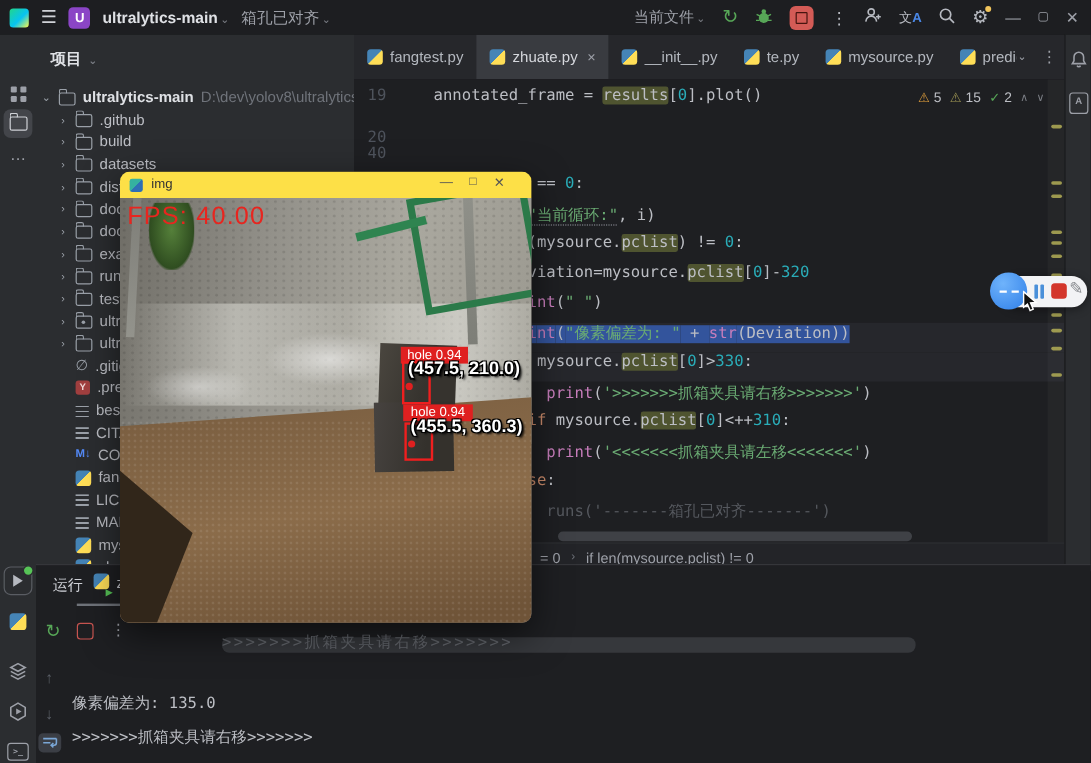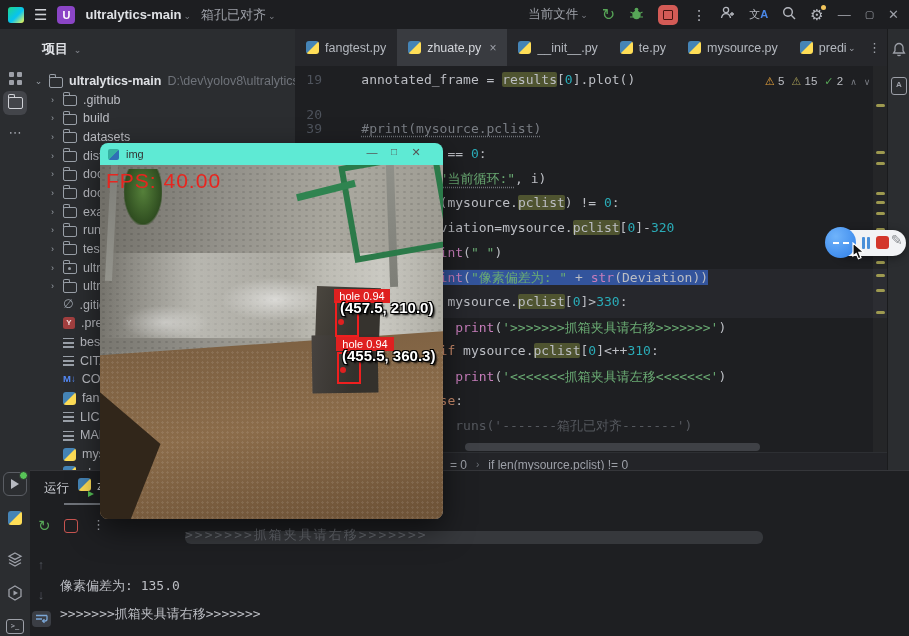--- a/index.html
+++ b/index.html
@@ -92,21 +92,21 @@
   .runtool{position:absolute;display:flex;align-items:center;justify-content:center;color:#57a657;}
   .stopsmall{width:12px;height:12px;border:1.6px solid #c75450;border-radius:3px;}
   .congut{position:absolute;left:0;width:22px;text-align:center;color:#5a5e66;font-size:13px;}
   .wrapbtn{position:absolute;left:2px;top:140px;width:19px;height:16px;background:#3b3e45;border-radius:4px;display:flex;align-items:center;justify-content:center;}
   .conline{position:absolute;font:13px "DejaVu Sans Mono",monospace;color:#bcbec4;white-space:pre;}
   #dimband{position:absolute;left:155px;top:60px;width:578px;height:13px;background:#3c3e43;border-radius:6px;opacity:.8;}
   #dimline{left:155px;top:55px;color:#63666c;letter-spacing:2px;}
   
   #imgwin{position:absolute;left:100px;top:143px;width:343px;height:376px;border-radius:8px;
           box-shadow:0 10px 30px rgba(0,0,0,.55);z-index:10;overflow:hidden;background:#222;}
-  #imgtitle{position:absolute;left:0;top:0;width:343px;height:22px;background:#5eead4;display:flex;align-items:center;}
+  #imgtitle{position:absolute;left:0;top:0;width:343px;height:22px;background:#fde047;display:flex;align-items:center;}
   .imgico{width:11px;height:11px;margin-left:8px;border-radius:2px;background:linear-gradient(135deg,#35b1a0 0 50%,#2f6fb5 50% 100%);}
   #imgtitletext{margin-left:7px;font-size:11px;color:#333;}
   .imgwbtn{position:absolute;top:3px;color:#555;font-size:11px;width:16px;text-align:center;}
   #photo{position:absolute;left:0;top:22px;width:343px;height:428px;overflow:hidden;background:#8a8880;}
   .ph{position:absolute;}
   #fps{position:absolute;left:6px;top:4px;color:#e8251f;font:21px "Liberation Sans",sans-serif;letter-spacing:1px;z-index:6;}
   .detlabel{position:absolute;background:#df2020;color:#fff;font:11px/14px "Liberation Sans",sans-serif;text-align:center;z-index:6;}
   .detbox{position:absolute;border:2px solid #ef1f1f;z-index:6;}
   .detdot{position:absolute;width:6px;height:6px;border-radius:50%;background:#e02020;z-index:7;}
   .detcoord{position:absolute;color:#fff;font:bold 15px "Liberation Sans",sans-serif;z-index:7;
@@ -354,21 +354,21 @@
         </div>
       <span class="tabctl" style="left:553px;font-size:9px;">⌄</span>
       <span class="tabctl" style="left:573px;font-size:13px;">⋮</span>
     </div>
     <div id="codearea">
       <div class="caretline" style="top:203px;"></div>
       <div class="caretline" style="top:227.7px;"></div>
       <div id="code">
           <div class="crow" style="top: 5.6px;"><span class="lno">19</span><span class="ctext"><span class="tok d">    annotated_frame = </span><span class="tok d h">results</span><span class="tok d">[</span><span class="tok n">0</span><span class="tok d">].plot()</span></span></div>
           <div class="crow" style="top: 41px;"><span class="lno">20</span></div>
-          <div class="crow" style="top: 55px;"><span class="lno">39</span><span class="ctext"><span class="tok d">    </span><span class="tok c u">#print(mysource.pclist)</span></span></div>
+          <div class="crow" style="top: 55px;"><span class="lno">40</span></div>
           <div class="crow" style="top: 79.7px;"><span class="lno">22</span><span class="ctext"><span class="tok d">    while flag =</span><span class="tok d">= </span><span class="tok n">0</span><span class="tok d">:</span></span></div>
           <div class="crow" style="top: 104.4px;"><span class="lno">23</span><span class="ctext"><span class="tok d">        print(</span><span class="tok s u">"当前循环:"</span><span class="tok d">, i)</span></span></div>
           <div class="crow" style="top: 129.1px;"><span class="lno">24</span><span class="ctext"><span class="tok d">        </span><span class="tok k">if </span><span class="tok d">len(</span><span class="tok d">mysource.</span><span class="tok d h">pclist</span><span class="tok d">) != </span><span class="tok n">0</span><span class="tok d">:</span></span></div>
           <div class="crow" style="top: 153.8px;"><span class="lno">25</span><span class="ctext"><span class="tok d">            Dev</span><span class="tok d">iation=mysource.</span><span class="tok d h">pclist</span><span class="tok d">[</span><span class="tok n">0</span><span class="tok d">]-</span><span class="tok n">320</span></span></div>
           <div class="crow" style="top: 178.5px;"><span class="lno">26</span><span class="ctext"><span class="tok f">            pri</span><span class="tok f">nt</span><span class="tok d">(</span><span class="tok s">" "</span><span class="tok d">)</span></span></div>
           <div class="crow" style="top: 203.2px;"><span class="lno">27</span><span class="ctext"><span class="tok f S">            pri</span><span class="tok f S">nt</span><span class="tok d S">(</span><span class="tok s S">"像素偏差为: "</span><span class="tok d S"> + </span><span class="tok f S">str</span><span class="tok d S">(Deviation))</span></span></div>
           <div class="crow" style="top: 227.9px;"><span class="lno">28</span><span class="ctext"><span class="tok d">            </span><span class="tok k">if </span><span class="tok d">mysource.</span><span class="tok d h">pclist</span><span class="tok d">[</span><span class="tok n">0</span><span class="tok d">]&gt;</span><span class="tok n">330</span><span class="tok d">:</span></span></div>
           <div class="crow" style="top: 252.6px;"><span class="lno">29</span><span class="ctext"><span class="tok d">                </span><span class="tok f">print</span><span class="tok d">(</span><span class="tok s">'&gt;&gt;&gt;&gt;&gt;&gt;&gt;抓箱夹具请右移&gt;&gt;&gt;&gt;&gt;&gt;&gt;'</span><span class="tok d">)</span></span></div>
           <div class="crow" style="top: 277.3px;"><span class="lno">30</span><span class="ctext"><span class="tok k">            eli</span><span class="tok k">f </span><span class="tok d">mysource.</span><span class="tok d h">pclist</span><span class="tok d">[</span><span class="tok n">0</span><span class="tok d">]&lt;++</span><span class="tok n">310</span><span class="tok d">:</span></span></div>
           <div class="crow" style="top: 302px;"><span class="lno">31</span><span class="ctext"><span class="tok d">                </span><span class="tok f">print</span><span class="tok d">(</span><span class="tok s">'&lt;&lt;&lt;&lt;&lt;&lt;&lt;抓箱夹具请左移&lt;&lt;&lt;&lt;&lt;&lt;&lt;'</span><span class="tok d">)</span></span></div>

